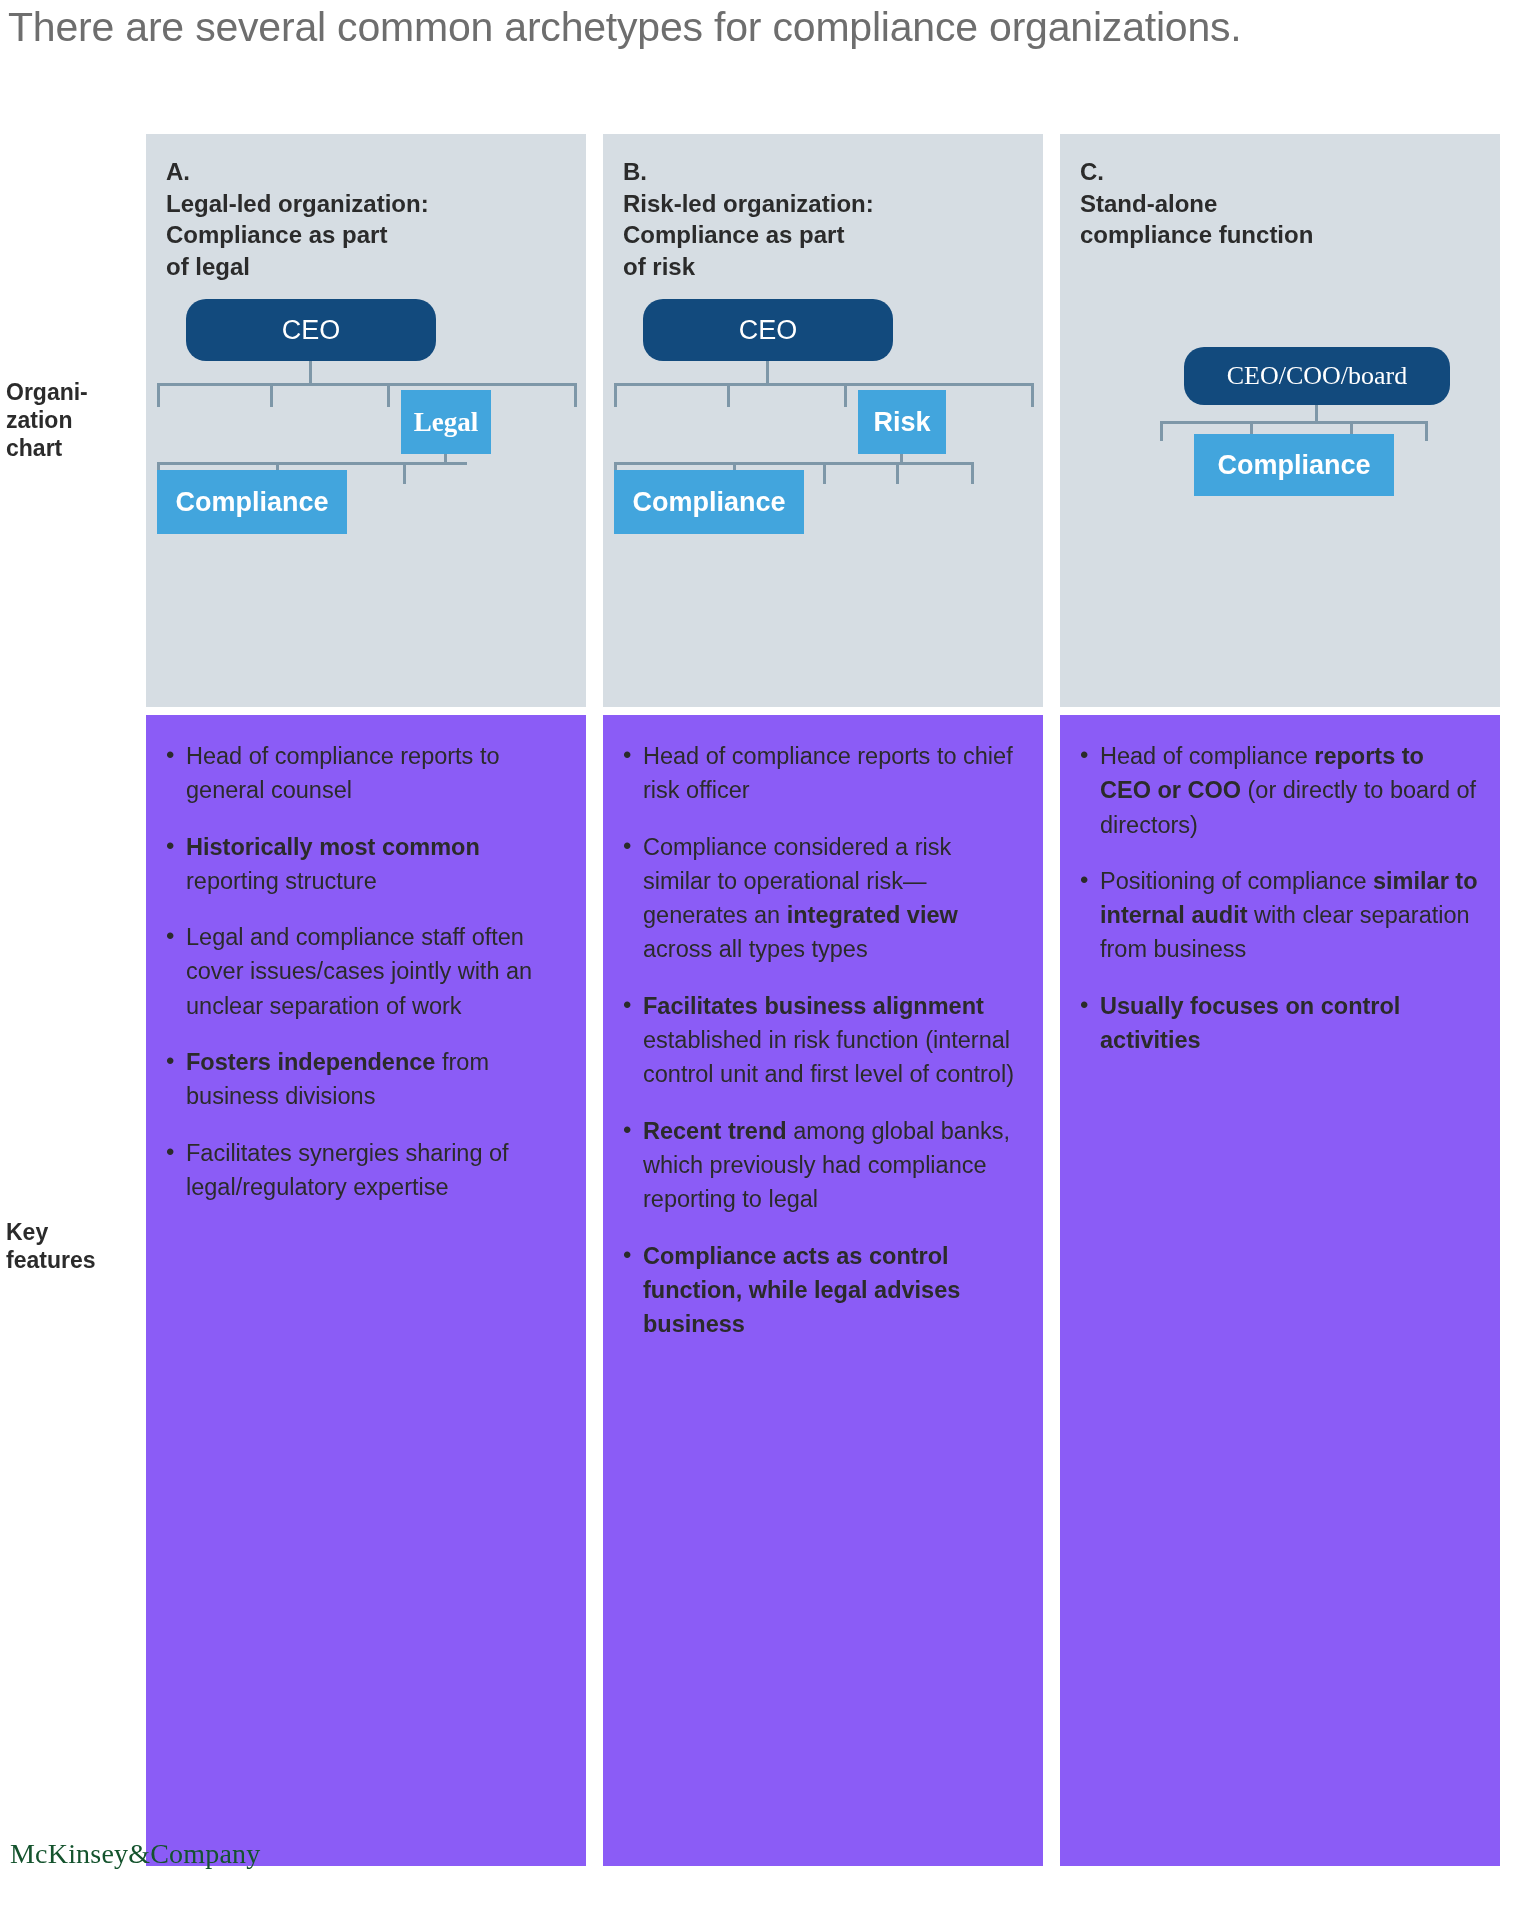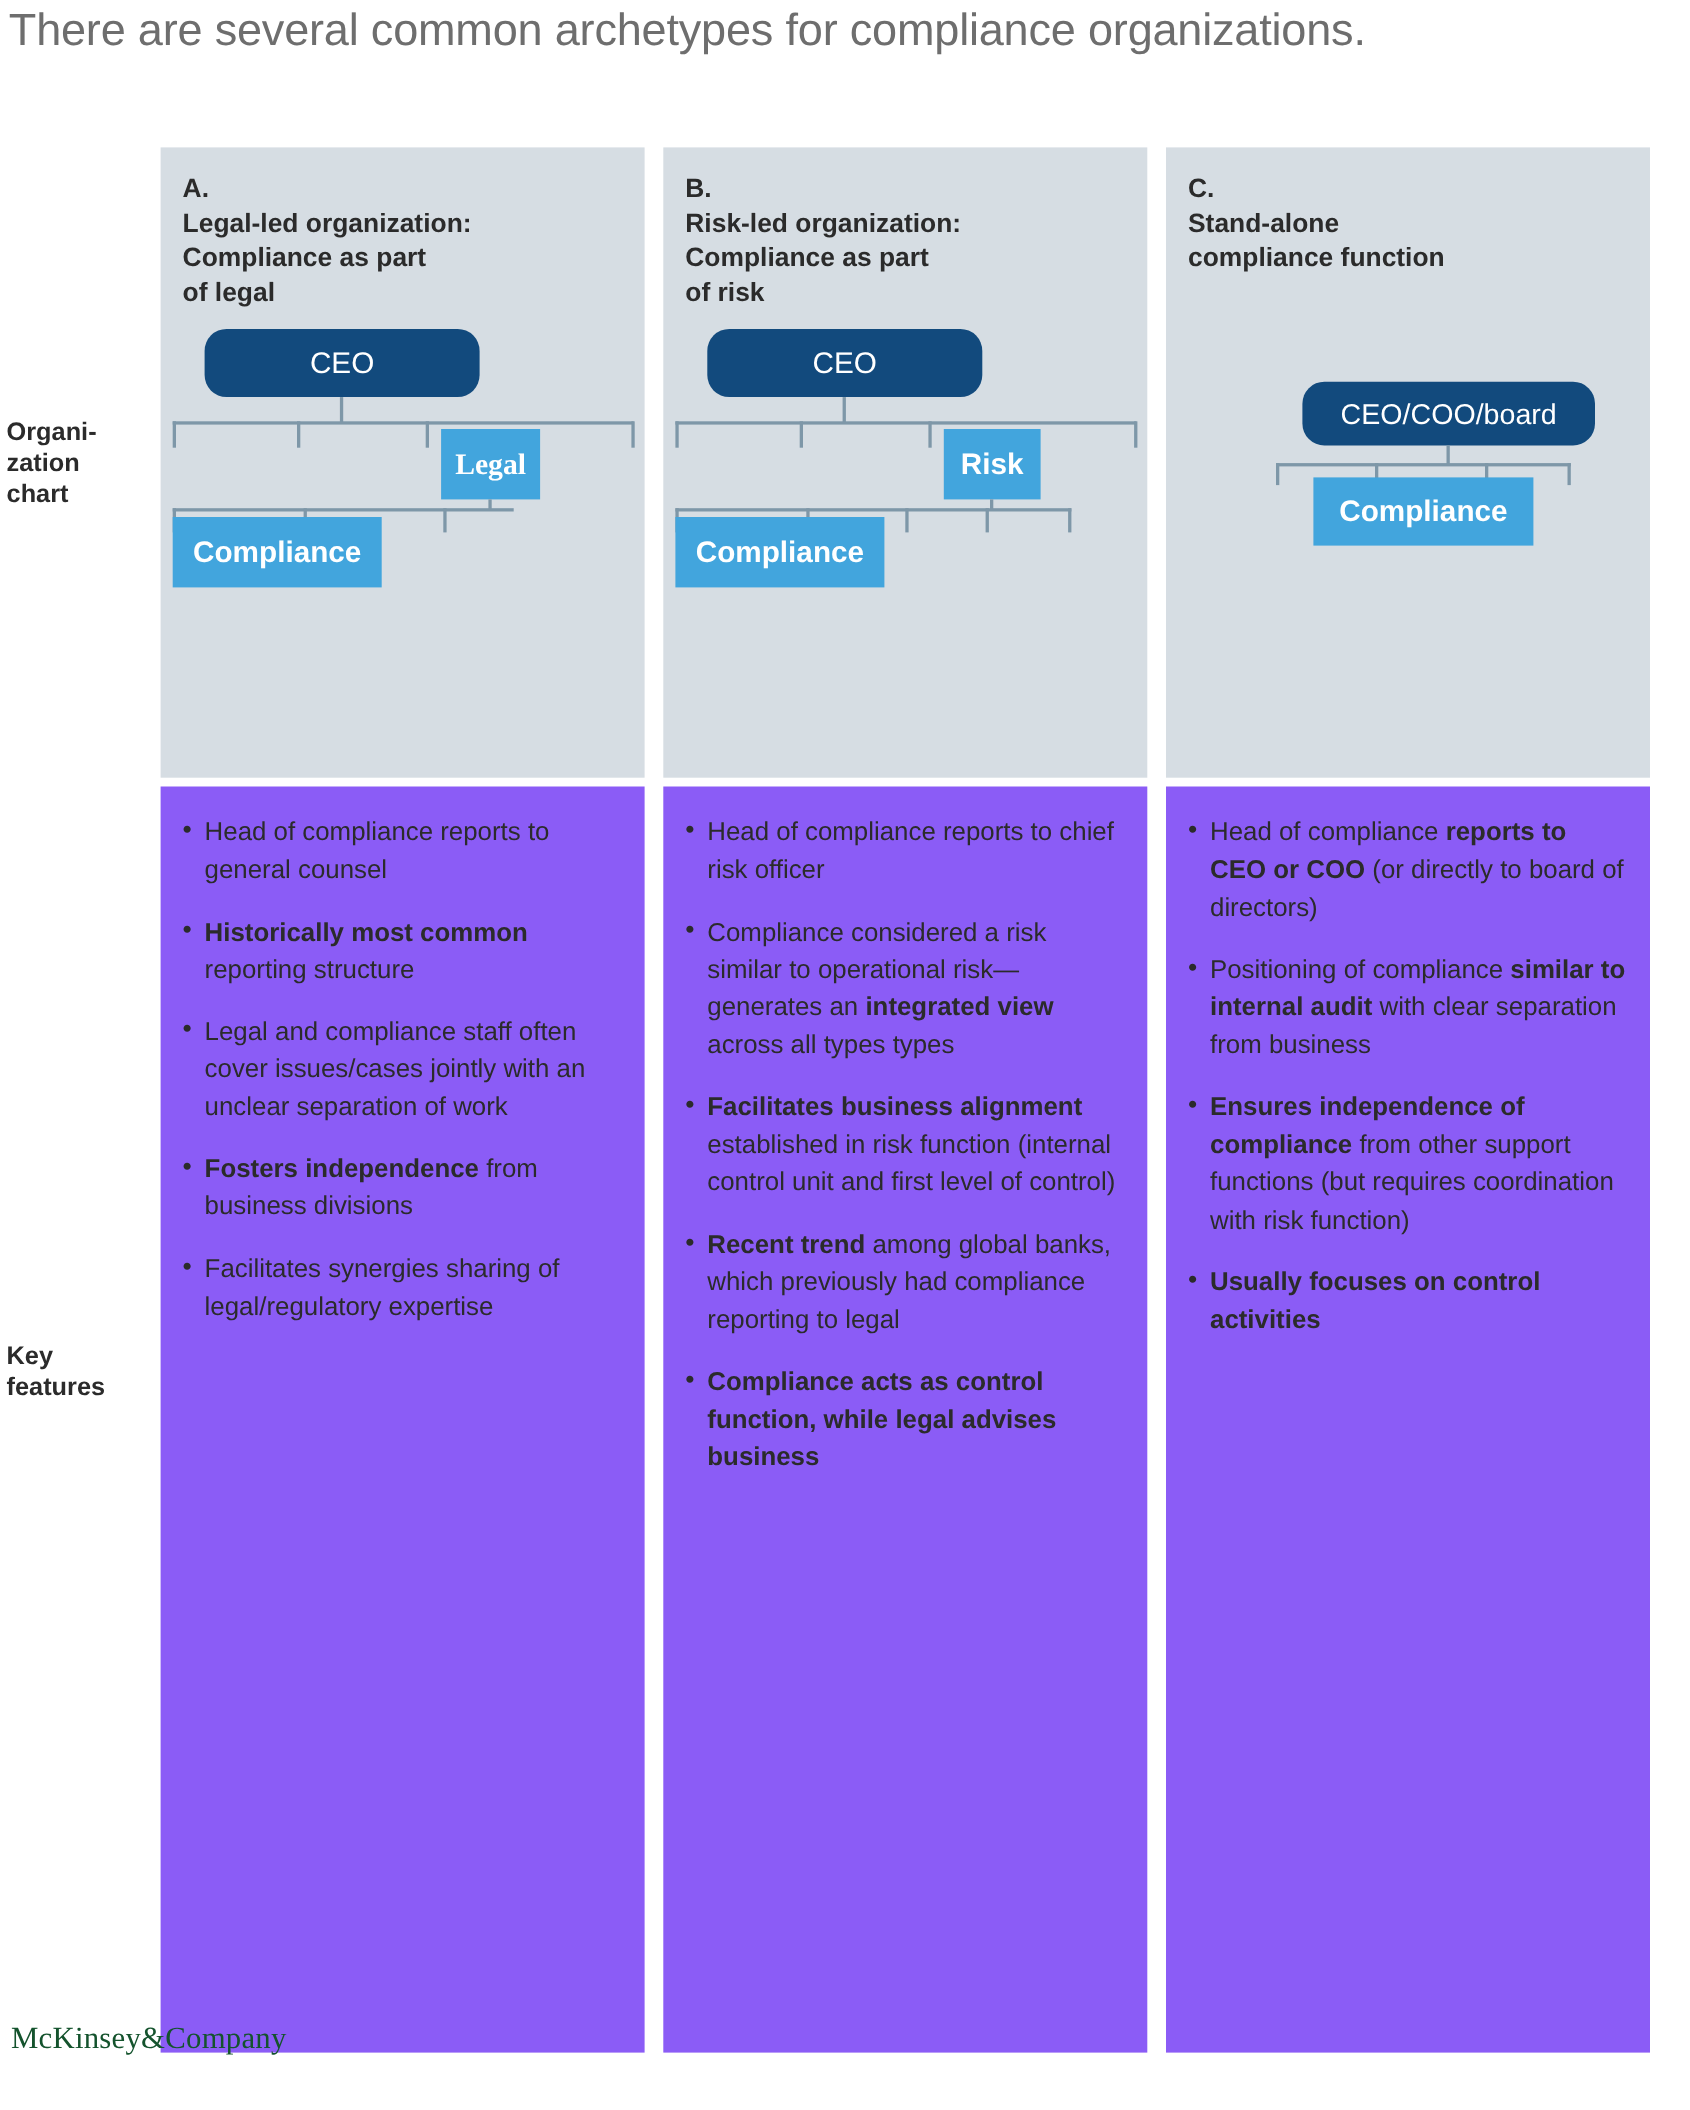--- a/index.html
+++ b/index.html
@@ -187,36 +187,35 @@
       </div>
     </div>
 
     <div class="colwrap" id="col-c">
       <div class="orgpanel">
         <div class="colhead">C.</div>
         <div class="colhead">Stand-alone
 compliance function</div>
         <div class="chart">
 
-          <div class="node dark" style="left:124px;top:213px;width:266px;height:58px;font-size:26px;">CEO/COO/board</div>
+          <div class="node dark" style="left:124px;top:213px;width:266px;height:58px;font-size:26px;font-family:Liberation Serif, serif;">CEO/COO/board</div>
           <div class="vline" style="left:255px;top:271px;height:18px;"></div>
           <div class="hline" style="left:100px;top:287px;width:268px;"></div>
           <div class="vline" style="left:100px;top:287px;height:20px;"></div>
           <div class="vline" style="left:190px;top:287px;height:20px;"></div>
           <div class="vline" style="left:290px;top:287px;height:20px;"></div>
           <div class="vline" style="left:365px;top:287px;height:20px;"></div>
 
           <div class="node light" style="left:134px;top:300px;width:200px;height:62px;font-size:27px;">Compliance</div>
         </div>
       </div>
       <div class="featpanel">
         <ul class="feats">
             <li><span>Head of compliance </span><b>reports to CEO or COO</b><span> (or directly to board of directors)</span></li>
             <li><span>Positioning of compliance </span><b>similar to internal audit</b><span> with clear separation from business</span></li>
-            <li><b>Ensures independence of compliance</b><span> from other support functions (but requires coordination with risk function)</span></li>
             <li><b>Usually focuses on control activities</b></li>
           </ul>
       </div>
     </div>
 
   </div>
 
   <div class="logo">McKinsey&amp;Company</div>
 </div>
 

